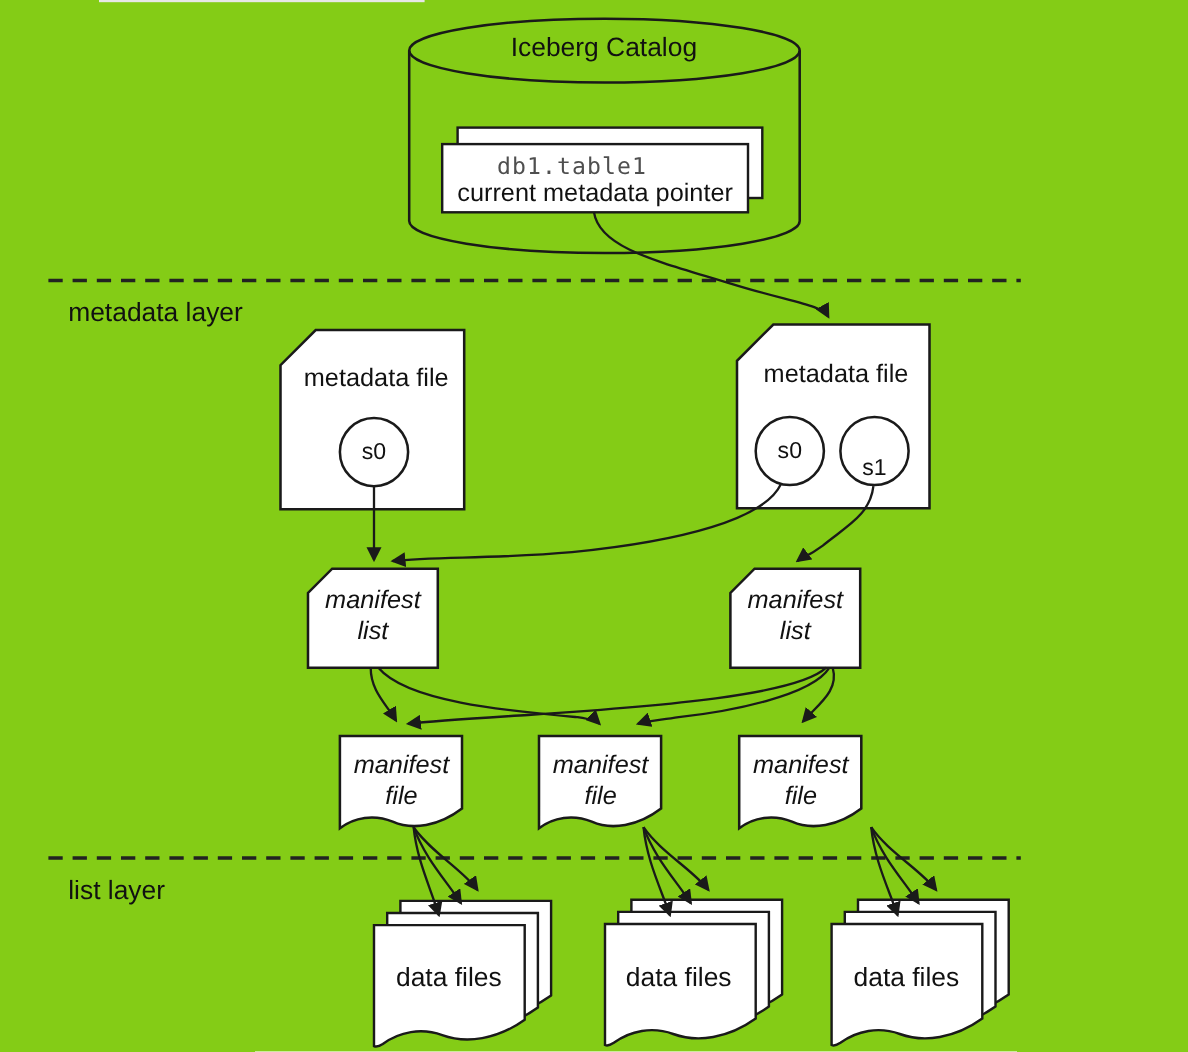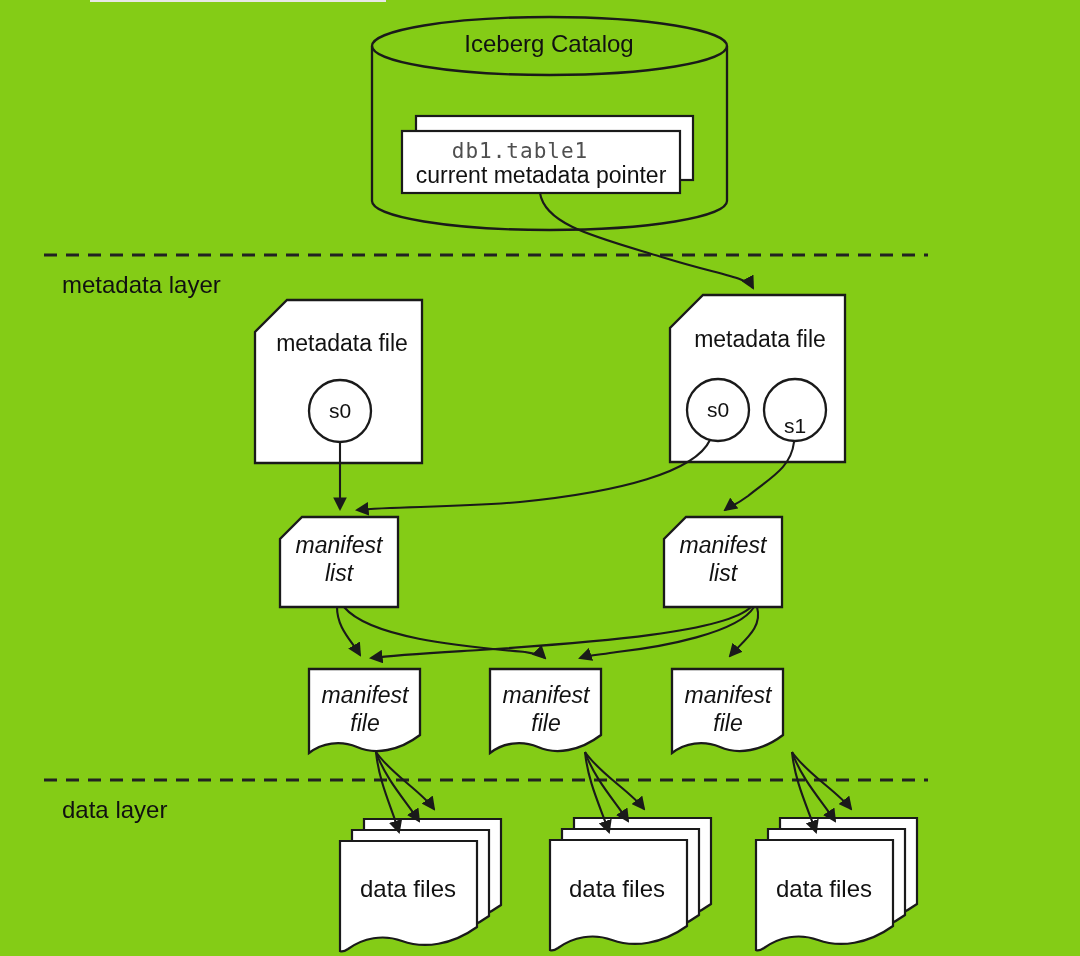--- a/index.html
+++ b/index.html
@@ -102,21 +102,21 @@
       <path d="M792,752 C807,774 837,791 851,809" marker-end="url(#arrow)"></path>
     </g>
   </svg>
 
   <div class="lbl ctr title" style="left:549px;top:30px;">Iceberg Catalog</div>
 
   <div class="lbl ctr mono" style="left:520px;top:139px;">db1.table1</div>
   <div class="lbl ctr box-lbl" style="left:541px;top:162px;">current metadata pointer</div>
 
   <div class="lbl layer-lbl" style="left:62px;top:271px;">metadata layer</div>
-  <div class="lbl layer-lbl" style="left:62px;top:796px;">data layer</div>
+  <div class="lbl layer-lbl" style="left:62px;top:796px;">list layer</div>
 
   <div class="lbl ctr box-lbl" style="left:342px;top:330px;">metadata file</div>
   <div class="lbl ctr box-lbl" style="left:760px;top:326px;">metadata file</div>
 
   <div class="lbl snap" style="left:340px;top:411px;">s0</div>
   <div class="lbl snap" style="left:718px;top:410px;">s0</div>
   <div class="lbl snap" style="left:795px;top:426px;">s1</div>
 
   <div class="lbl ctr box-lbl wrap2" style="left:339px;top:531px;width:92px;">manifest list</div>
   <div class="lbl ctr box-lbl wrap2" style="left:723px;top:531px;width:92px;">manifest list</div>

